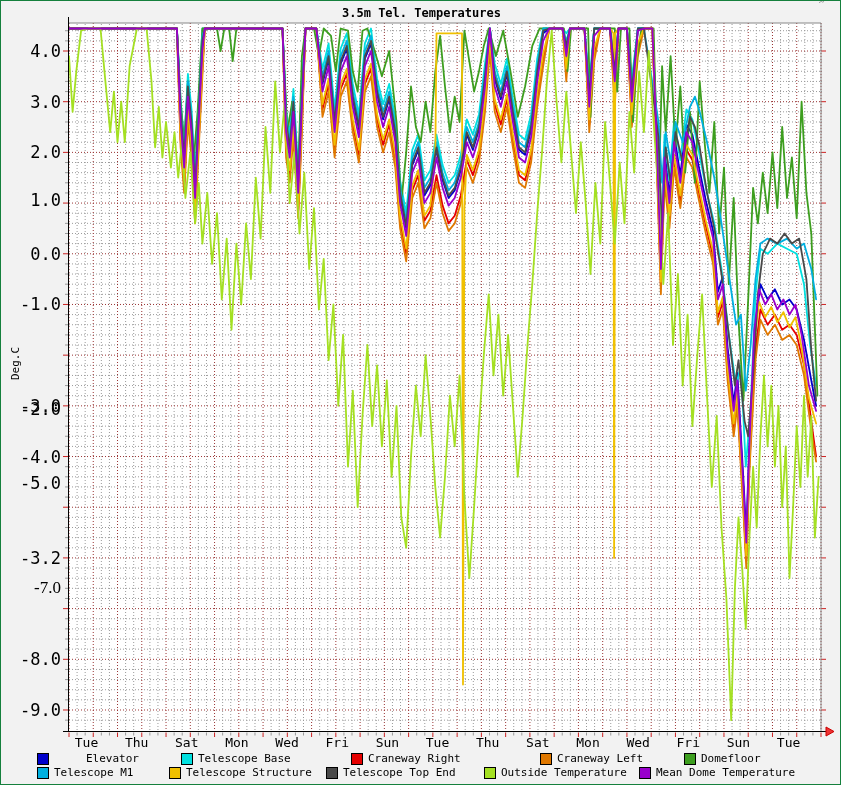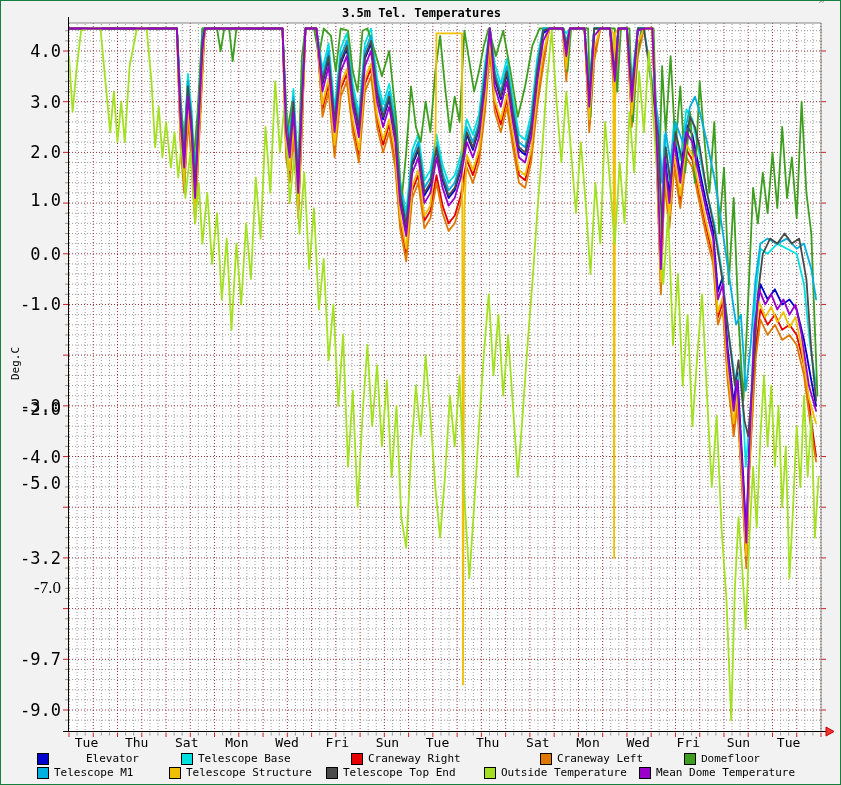--- a/index.html
+++ b/index.html
@@ -440,21 +440,21 @@
       <div class="ytick" style="top: 145.384px;">2.0</div>
       <div class="ytick" style="top: 193px;">1.0</div>
       <div class="ytick" style="top: 246.768px;">0.0</div>
       <div class="ytick" style="top: 297.46px;">-1.0</div>
       <div class="ytick" style="top: 366px; margin-top: 36px;">-2.0</div>
       <div class="ytick" style="top: 398.844px;">-3.0</div>
       <div class="ytick" style="top: 449.536px;">-4.0</div>
       <div class="ytick" style="top: 476px;">-5.0</div>
       <div class="ytick" style="top: 550.92px;">-3.2</div>
       <div class="ytick" style="top: 581px; font-family: Liberation Serif, serif;">-7.0</div>
-      <div class="ytick" style="top: 652.304px;">-9.7</div>
+      <div class="ytick" style="top: 652.304px;">-8.0</div>
       <div class="ytick" style="top: 702.996px;">-9.0</div>
     </div>
   <div id="xlabels">
       <div class="xtick" style="left: 63.5px; top: 736px;">Tue</div>
       <div class="xtick" style="left: 113.65px; top: 736px;">Thu</div>
       <div class="xtick" style="left: 163.8px; top: 736px;">Sat</div>
       <div class="xtick" style="left: 213.95px; top: 736px;">Mon</div>
       <div class="xtick" style="left: 264.1px; top: 736px;">Wed</div>
       <div class="xtick" style="left: 314.25px; top: 736px;">Fri</div>
       <div class="xtick" style="left: 364.4px; top: 736px;">Sun</div>
@@ -477,21 +477,21 @@
         <span>Telescope Base</span>
       </div>
       <div class="legend-item" style="left: 350px; top: 751px;">
         <span class="legend-swatch" style="background: rgb(230, 0, 0);"></span>
         <span>Craneway Right</span>
       </div>
       <div class="legend-item" style="left: 515px; top: 751px; padding-left: 24px;">
         <span class="legend-swatch" style="background: rgb(224, 120, 0);"></span>
         <span>Craneway Left</span>
       </div>
-      <div class="legend-item" style="left: 683px; top: 751px; font-family: Liberation Mono, monospace;">
+      <div class="legend-item" style="left: 683px; top: 751px;">
         <span class="legend-swatch" style="background: rgb(61, 158, 31);"></span>
         <span>Domefloor</span>
       </div>
       <div class="legend-item" style="left: 36px; top: 765px;">
         <span class="legend-swatch" style="background: rgb(0, 176, 224);"></span>
         <span>Telescope M1</span>
       </div>
       <div class="legend-item" style="left: 168px; top: 765px;">
         <span class="legend-swatch" style="background: rgb(240, 192, 0);"></span>
         <span>Telescope Structure</span>

